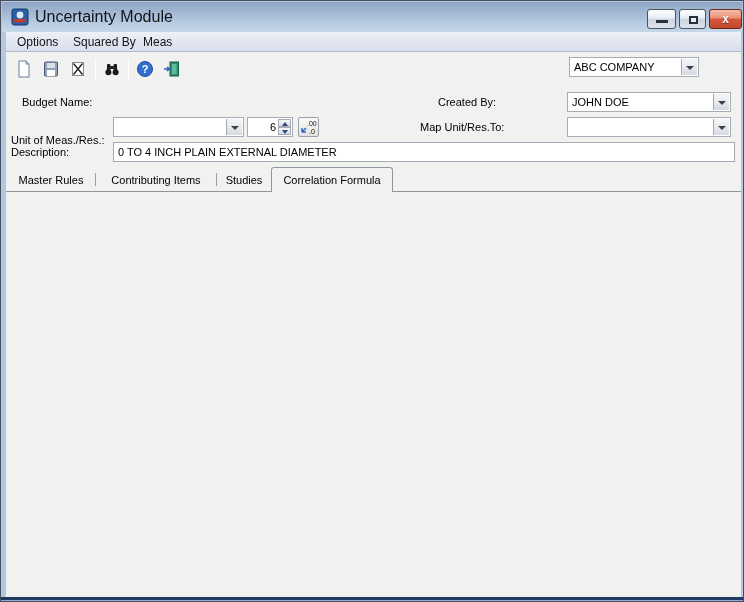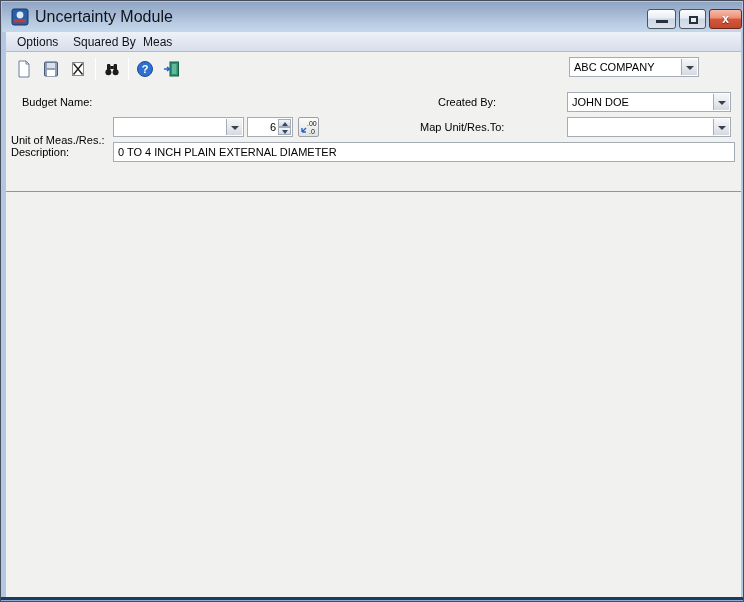--- a/index.html
+++ b/index.html
@@ -252,20 +252,28 @@
       <span class="dd-btn">
           <i class="dd-arrow"></i>
         </span>
     </div>
 
     <span class="label" style="left:5px;top:110px;">Description:</span>
     <div class="textbox" style="left:107px;top:110px;width:622px;">
       <span class="box-val">0 TO 4 INCH PLAIN EXTERNAL DIAMETER</span>
     </div>
 
+    <div class="tabstrip">
+      <span class="tab" style="left:5px;width:80px;">Master Rules</span>
+      <i class="tab-sep" style="left:89px;"></i>
+      <span class="tab" style="left:94px;width:112px;">Contributing Items</span>
+      <i class="tab-sep" style="left:210px;"></i>
+      <span class="tab" style="left:214px;width:48px;">Studies</span>
+      <span class="tab active" style="left:265px;width:122px;">Correlation Formula</span>
+    </div>
     <div class="tabpage"></div>
 
     <div class="checkbox checked"></div>
     <span class="cb-label">Default (Root Sum Squared)</span>
 
     <div class="ed-toolbar">
       <div class="edbtn" style="left:8px;">
         <svg width="20" height="20" viewBox="0 0 20 20">
           <path d="M5 4 L15 10 L5 16 Z" fill="#8ee08e" stroke="#1f7a1f"></path>
         </svg>

